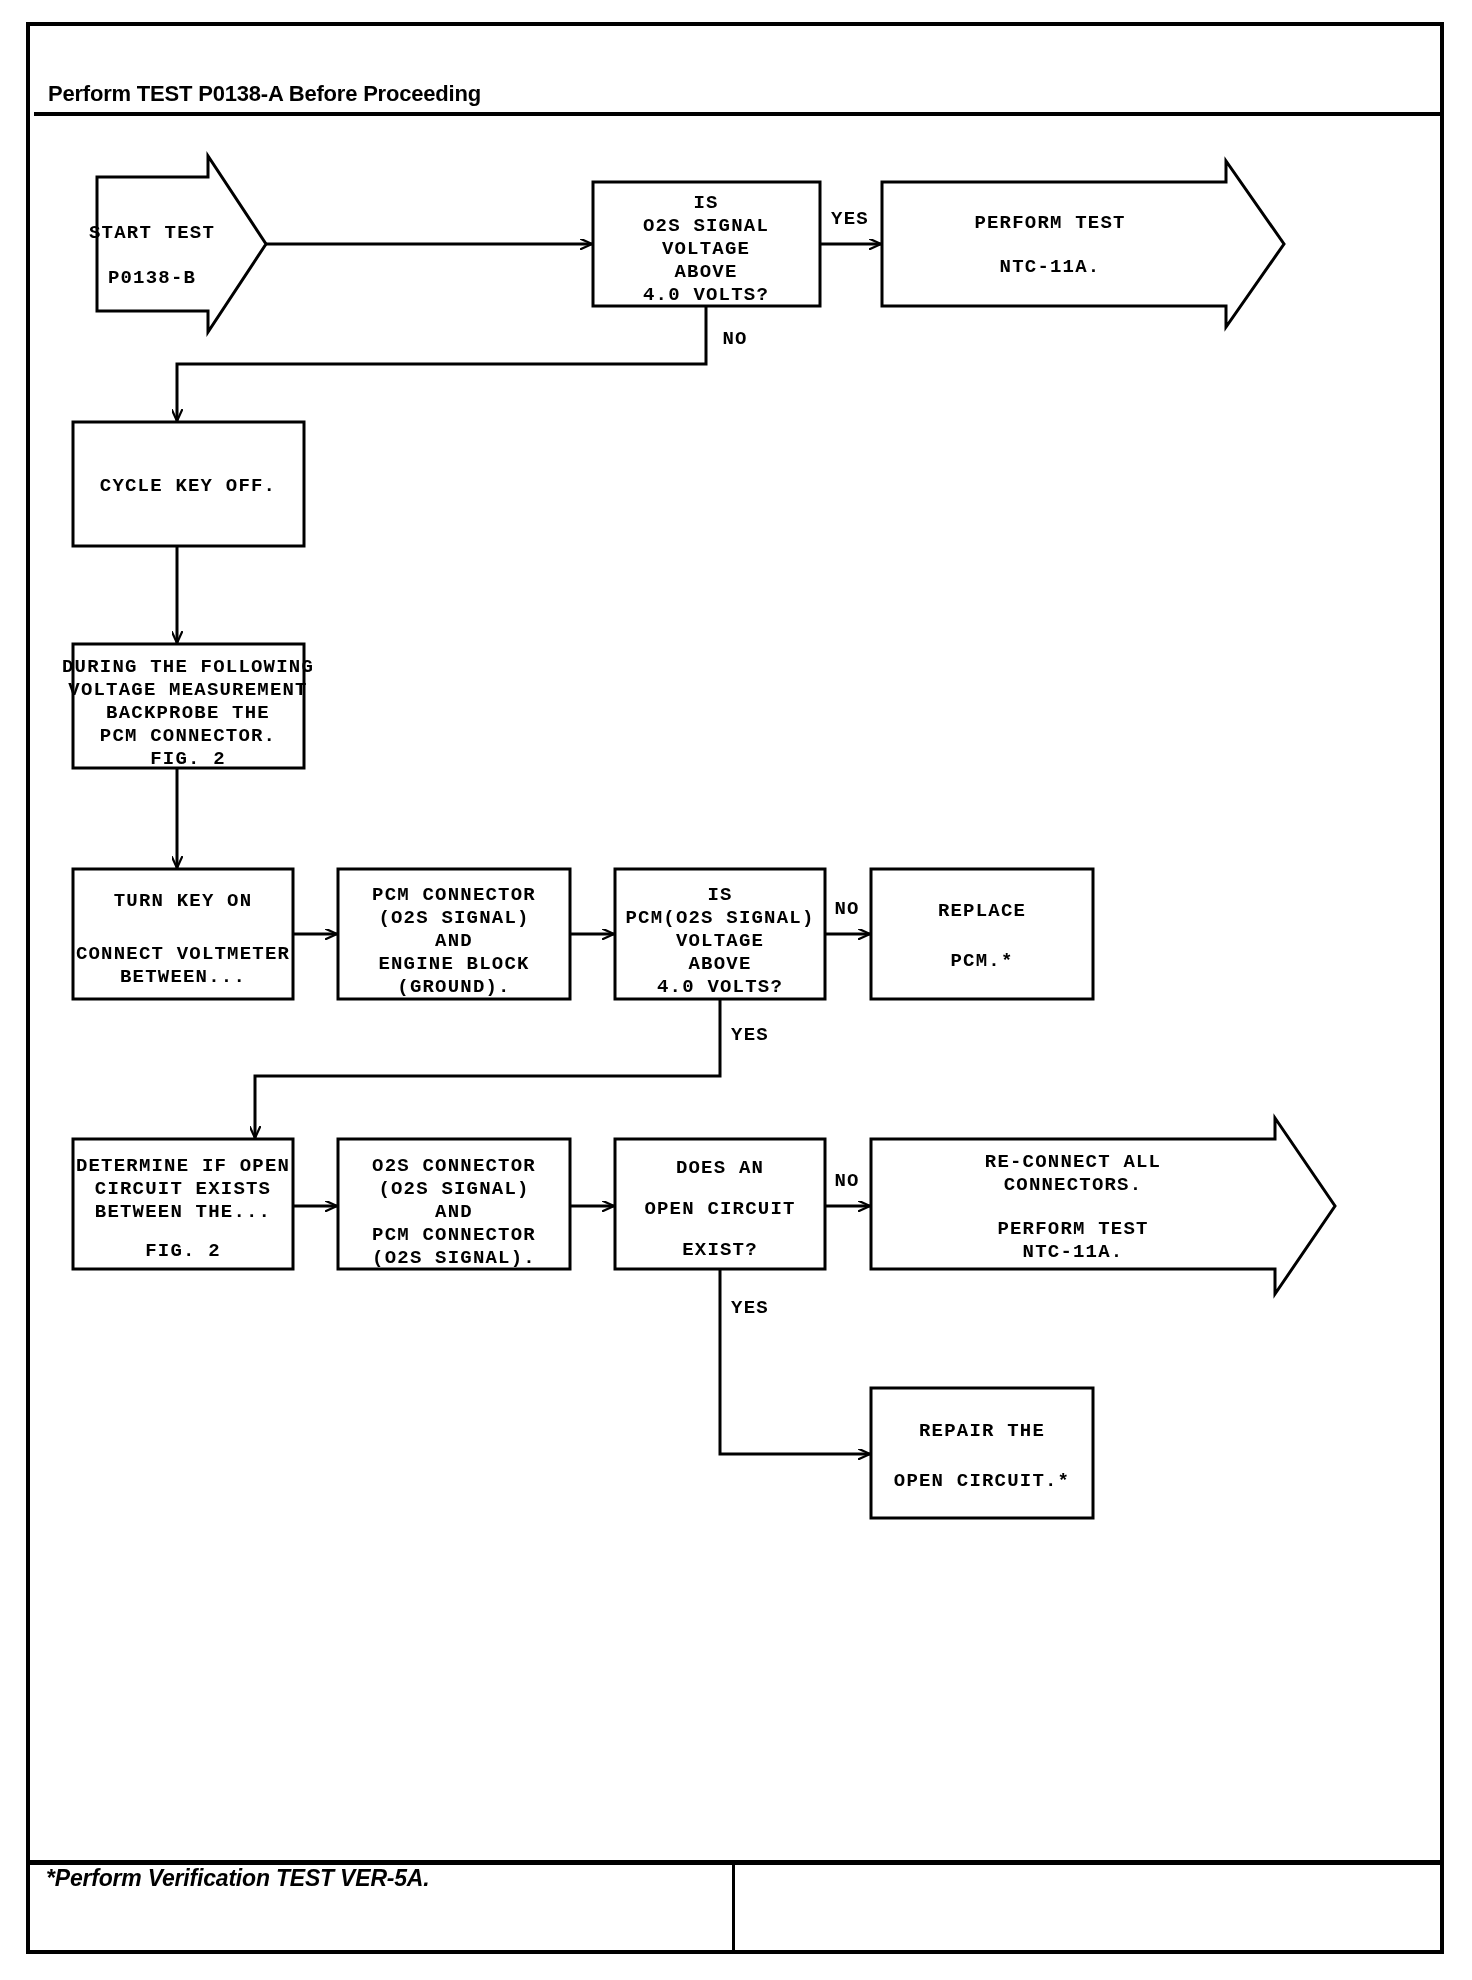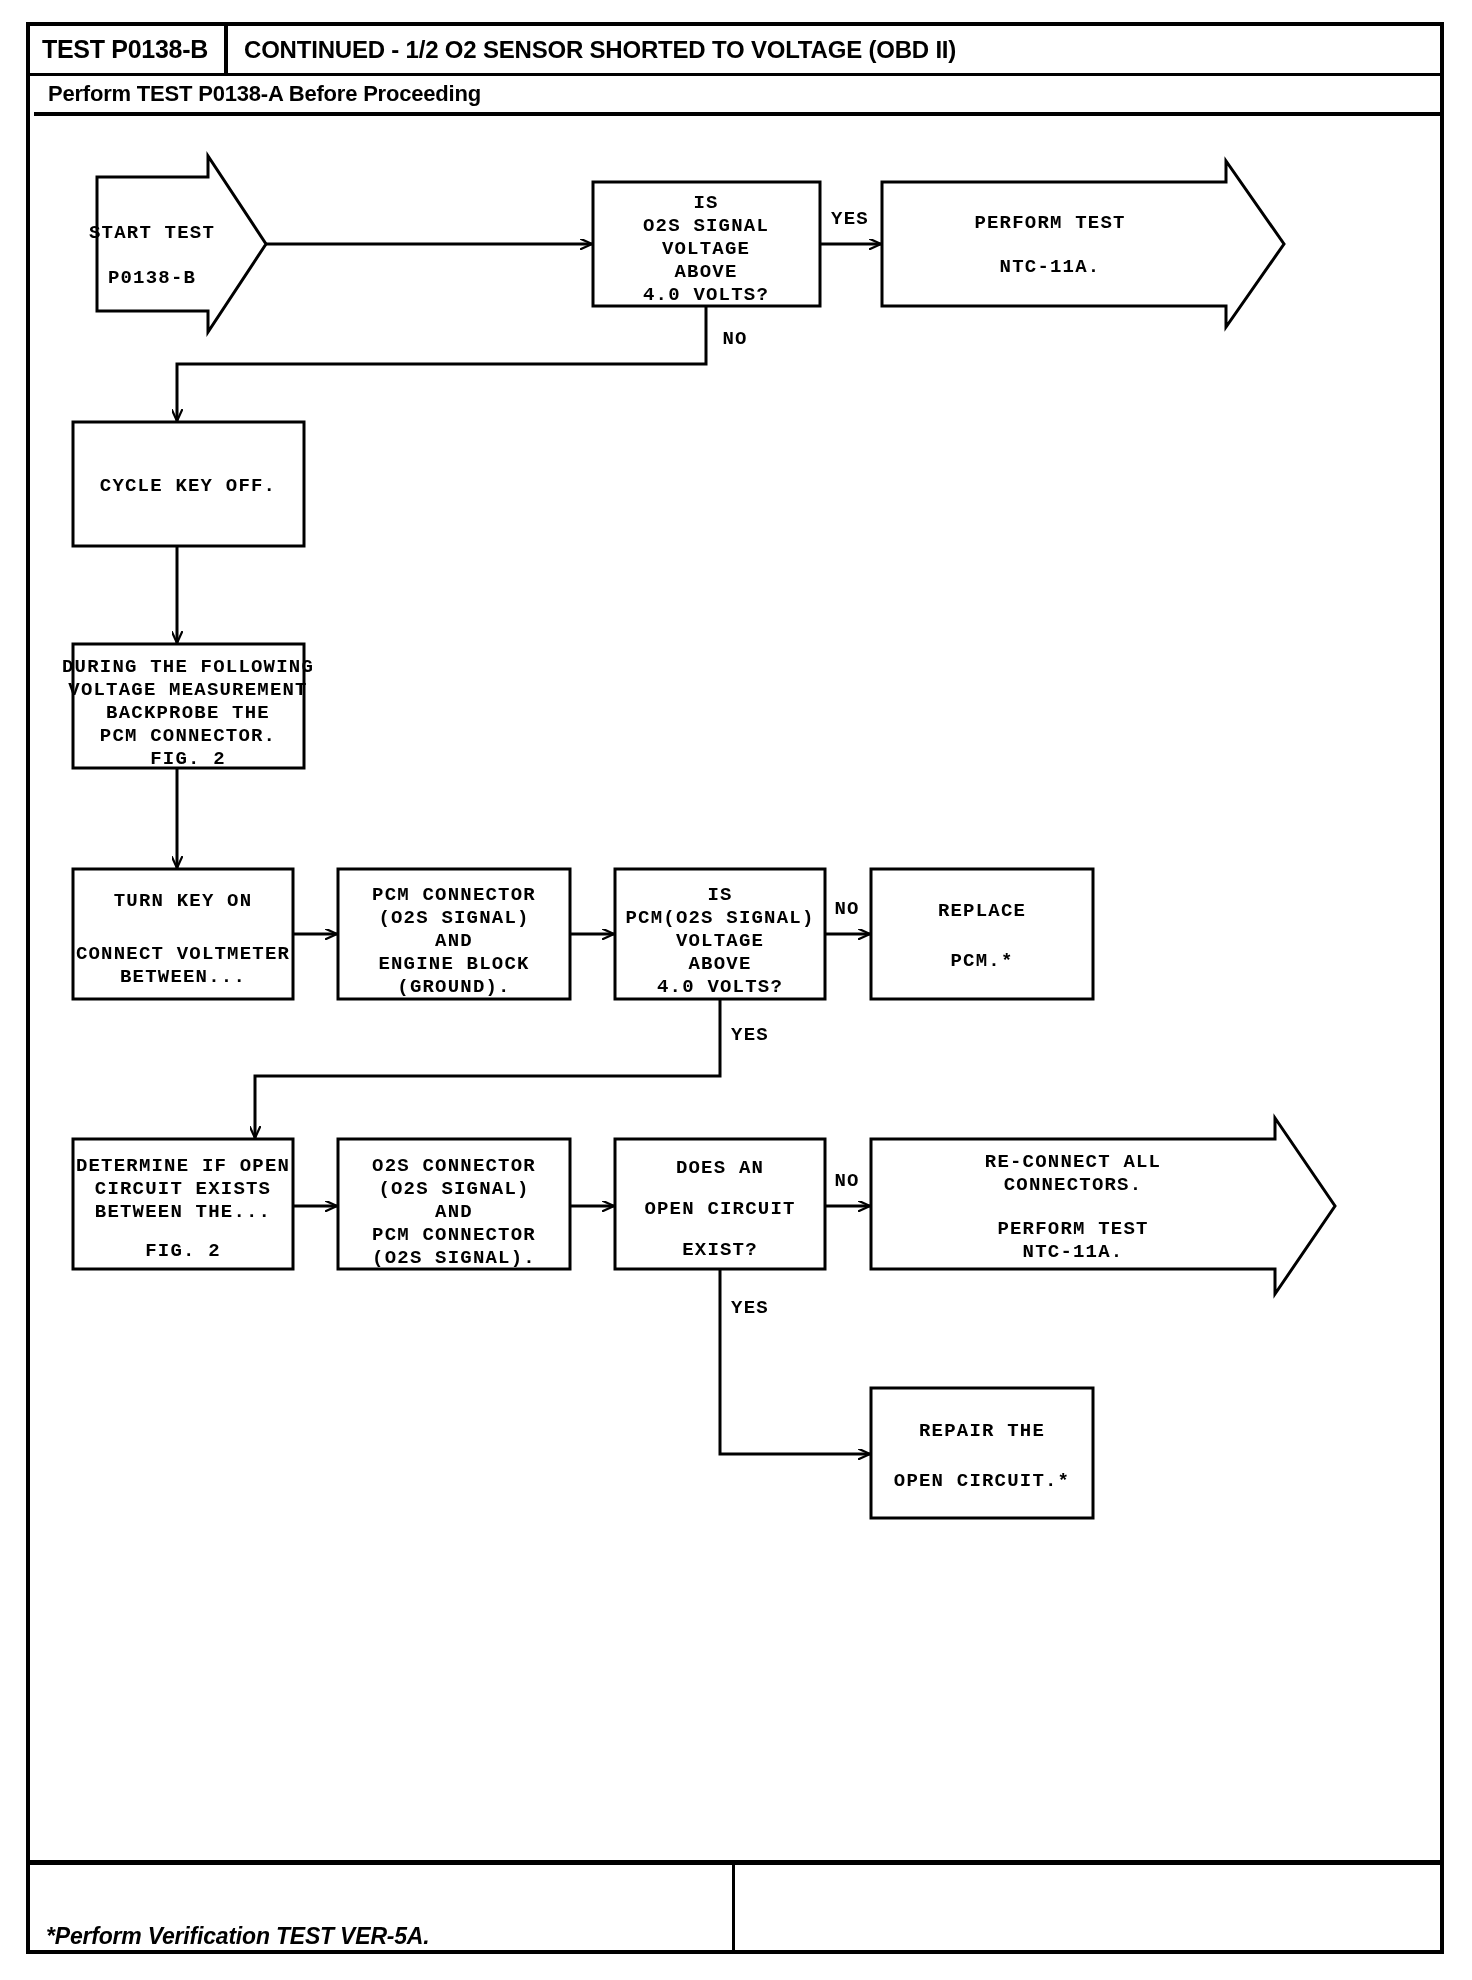--- a/index.html
+++ b/index.html
@@ -86,46 +86,38 @@
     position:absolute;left:0;bottom:0;
     width:100%;height:90px;
     box-sizing:border-box;
     border-top:5px solid #000;
     display:flex;align-items:stretch;
   }
   #footer-left{
     width:50%;
     box-sizing:border-box;
     border-right:3px solid #000;
-    display:flex;align-items:flex-end;
+    display:flex;align-items:flex-start;
     padding-left:16px;
   }
   #footer-right{
     flex:1;display:flex;align-items:center;
     padding-left:18px;
   }
   #footer-row span{
     font-weight:bold;font-style:italic;font-size:23px;
     letter-spacing:-0.2px;
   }
 </style>
 </head>
 <body>
 
 <div id="page">
   <div id="sheet">
 
-    <div id="header-row">
-      <div id="test-id-cell">
-        <span>TEST P0138-B</span>
-      </div>
-      <div id="header-title-cell">
-        <span>CONTINUED - 1/2 O2 SENSOR SHORTED TO VOLTAGE (OBD II)</span>
-      </div>
-    </div>
 
     <div id="subheader-row">
       <span>Perform TEST P0138-A Before Proceeding</span>
     </div>
 
     <div id="canvas-wrap">
       <svg id="flow" viewBox="0 0 1410 1748" preserveAspectRatio="none">
         <defs>
           <marker id="arrowhead" markerWidth="13" markerHeight="11" refX="12" refY="5.5" orient="auto" markerUnits="userSpaceOnUse">
             <path d="M0,0 L12,5.5 L0,11" fill="none" stroke="#000" stroke-width="2.2"></path>

